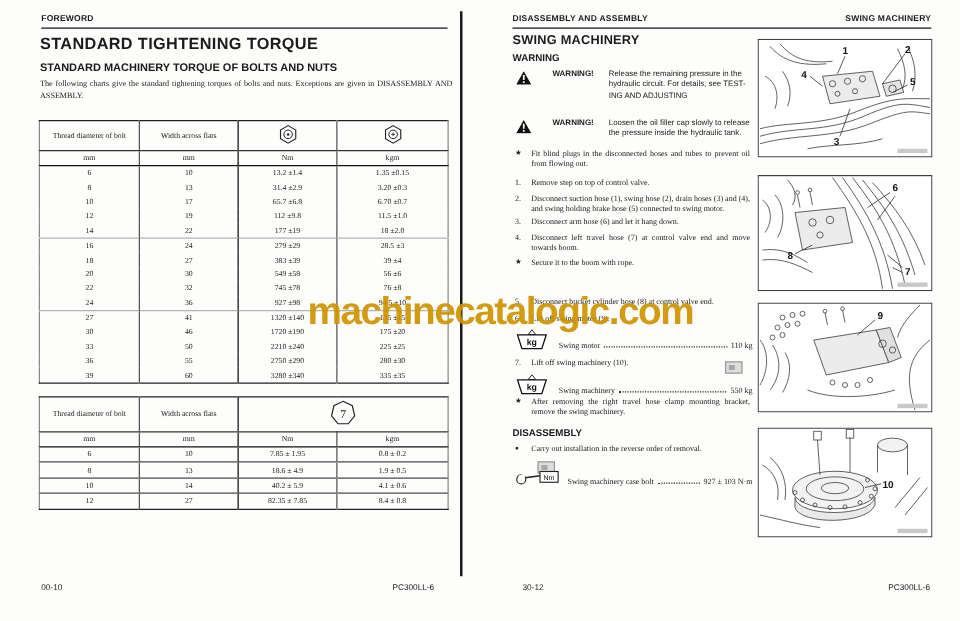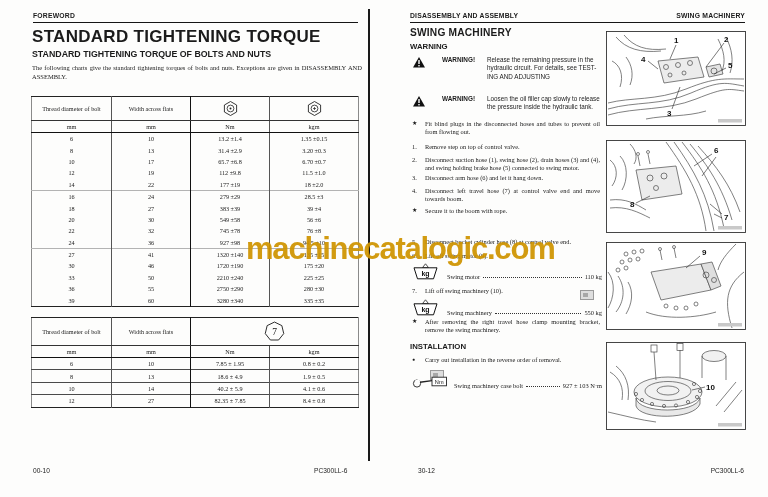--- a/index.html
+++ b/index.html
@@ -5,21 +5,21 @@
   html,body{margin:0;padding:0;background:#e9e9e6;}
   .canvas{position:relative;width:768px;height:497px;background:#fdfdfc;overflow:hidden;
           font-family:"Liberation Serif",serif;color:#1b1b1b;}
   .abs{position:absolute;}
 
   
   .pg-hdr{font-family:"Liberation Sans",sans-serif;font-weight:bold;font-size:6.8px;letter-spacing:.2px;white-space:nowrap;}
   .hdr-rule{border-top:1.3px solid #151515;height:0;}
 
   
-  .lp-title{font-family:"Liberation Sans",sans-serif;font-weight:bold;font-size:17px;letter-spacing:.3px;white-space:nowrap;}
+  .lp-title{font-family:"Liberation Sans",sans-serif;font-weight:bold;font-size:13px;letter-spacing:.3px;white-space:nowrap;}
   .lp-sub{font-family:"Liberation Sans",sans-serif;font-weight:bold;font-size:8.8px;white-space:nowrap;}
   .lp-intro{font-size:6.5px;line-height:1.35;text-align:justify;}
 
   table.tq{border-collapse:collapse;table-layout:fixed;width:327px;font-size:6.2px;text-align:center;
            border-top:1.1px solid #222;border-bottom:1.3px solid #222;
            border-left:.6px solid #8a8a8a;border-right:.6px solid #8a8a8a;background:transparent;}
   table.tq th,table.tq td{padding:0;font-weight:normal;overflow:hidden;}
   table.tq .lblrow th{height:23px;border-bottom:.7px solid #333;font-size:6.2px;}
   table.tq .unitrow td{height:11px;border-bottom:1.5px solid #111;}
   table.tq th+th, table.tq td+td{border-left:.7px solid #555;}
@@ -66,21 +66,21 @@
 <body>
 
 <div class="canvas">
 
   <div class="abs" style="left:0;top:0;width:368px;height:497px;">
     <div class="abs pg-hdr" style="left:33px;top:12px;">FOREWORD</div>
 
     <div class="abs hdr-rule" style="left:33px;top:21.5px;width:325px;"></div>
 
     <div class="abs lp-title" style="left:32px;top:27px;">STANDARD TIGHTENING TORQUE</div>
-    <div class="abs lp-sub" style="left:32px;top:49px;">STANDARD TIGHTENING TORQUE OF BOLTS AND NUTS</div>
+    <div class="abs lp-sub" style="left:32px;top:49px;">STANDARD MACHINERY TORQUE OF BOLTS AND NUTS</div>
     <div class="abs lp-intro" style="left:32px;top:64px;width:330px;">The following charts give the standard tightening torques of bolts and nuts. Exceptions are given in DISASSEMBLY AND ASSEMBLY.</div>
 
     <table class="tq abs" id="t1" style="left:31px;top:96px;">
       <colgroup>
           <col style="width:80px">
           <col style="width:79px">
           <col style="width:79px">
           <col style="width:89px">
         </colgroup>
       <thead>
@@ -367,21 +367,21 @@
       <span class="val">550 kg</span>
     </div>
 
     
     <div class="abs note" style="left:44px;top:318px;">
       <span class="s">★</span>
       <span class="t">After removing the right travel hose clamp mounting bracket, remove the swing machinery.</span>
     </div>
 
     
-    <div class="abs rp-sec" style="left:42px;top:342px;">INSTALLATION</div>
+    <div class="abs rp-sec" style="left:42px;top:342px;">DISASSEMBLY</div>
     <div class="abs note" style="left:44px;top:356px;">
       <span class="s" style="font-size:5px;padding-top:1px;">●</span>
       <span class="t">Carry out installation in the reverse order of removal.</span>
     </div>
     <span class="badge abs" style="left:44px;top:366px;"></span>
 
     
     <div class="abs wrow" style="left:44px;top:375px;">
       <svg width="36" height="14" viewBox="0 0 36 14" style="flex:none;margin-right:6px;">
         <circle cx="5" cy="8.5" r="3.6" fill="none" stroke="#222" stroke-width="0.9"></circle>

